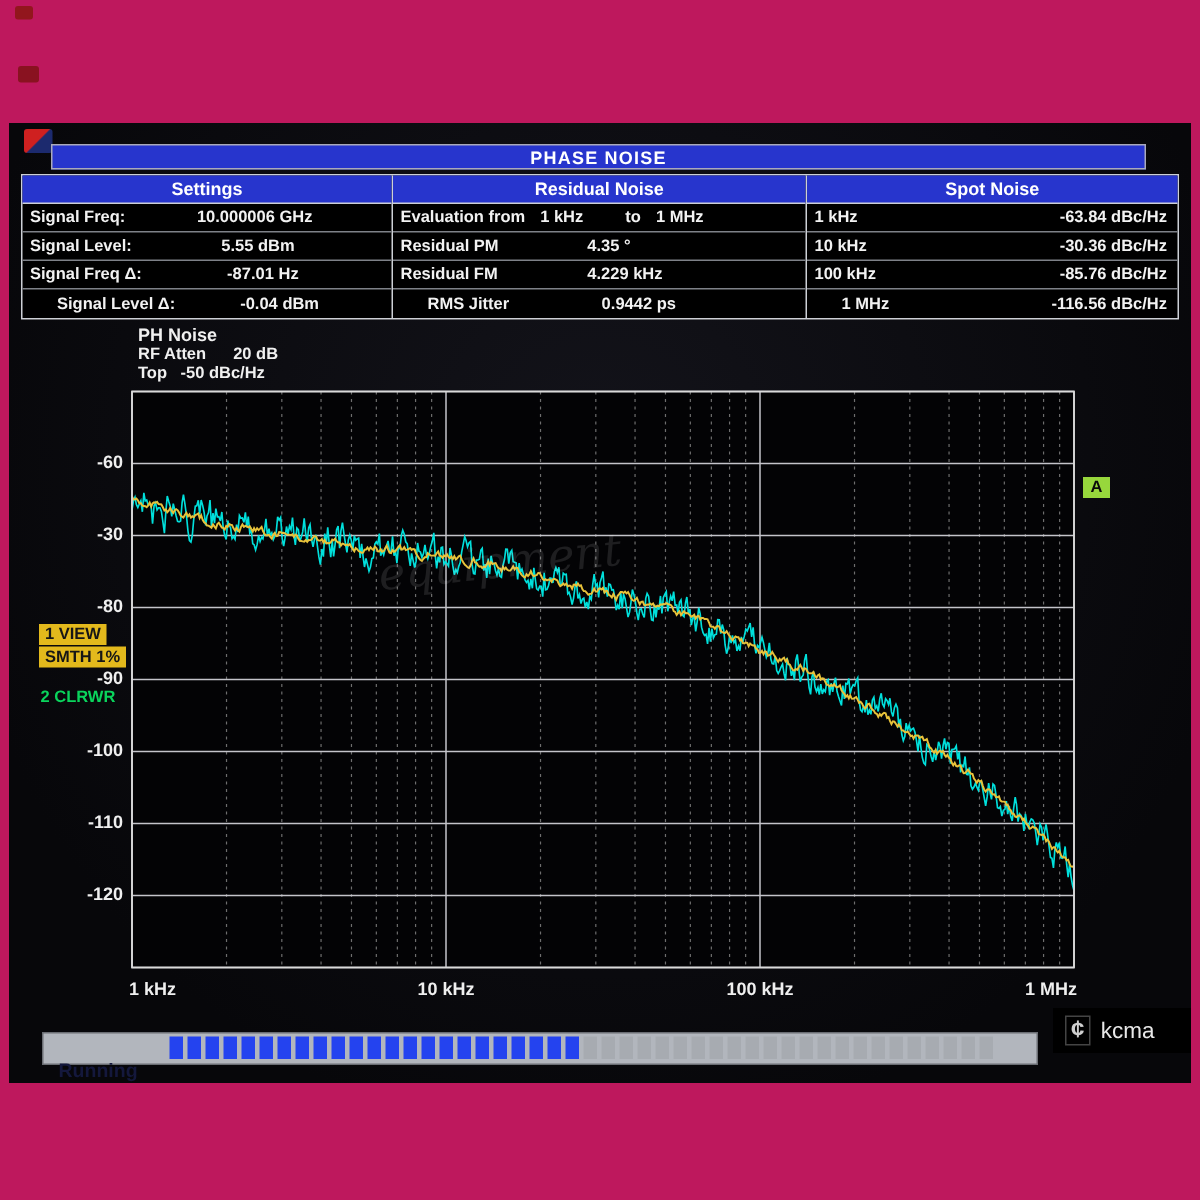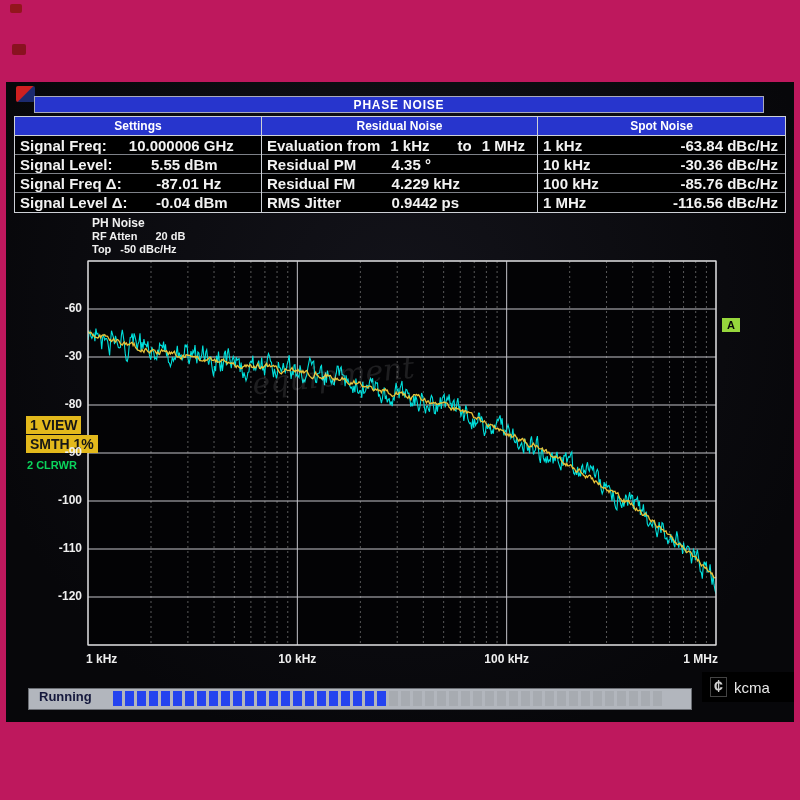--- a/index.html
+++ b/index.html
@@ -16,49 +16,49 @@
          color:#fff;text-align:center;font-weight:bold;font-size:12px;line-height:17px;letter-spacing:.8px;
          border:1px solid #aab;box-sizing:border-box;}
   
   .mtable{position:absolute;left:14px;top:116px;width:772px;display:grid;
          grid-template-columns:247px 276px 247px;background:#000;border:1px solid #cdd0d6;box-sizing:border-box;}
   .mcol{border-right:1px solid #cdd0d6;}
   .mcol:last-child{border-right:none;}
   .mhead{height:18px;background:#2735cd;color:#fff;text-align:center;font-weight:bold;font-size:12px;
          line-height:18px;border-bottom:1px solid #cdd0d6;}
   .trow{height:19px;box-sizing:border-box;display:flex;align-items:center;padding:0 5px;
-         color:#f2f2f2;font-size:15px;font-weight:600;border-bottom:1px solid #7e8188;white-space:pre;}
-  .trow:last-child{border-bottom:none;}
+         color:#f2f2f2;font-size:11px;font-weight:600;border-bottom:1px solid #7e8188;white-space:pre;}
+  .trow:last-child{border-bottom:none;margin-left:18px;}
   .tvalue{flex:1;text-align:center;}
   .tvalue-r{flex:1;text-align:right;padding-right:2px;}
   .rlabel{width:47%;}
   .rvalue{flex:1;text-align:left;}
   .ev-from{margin-left:10px;} .ev-tol{margin-left:28px;} .ev-to{margin-left:10px;}
   
   .chart-head{position:absolute;left:92px;top:216px;color:#f0f0f0;}
   .ch1{font-size:12px;font-weight:bold;line-height:14px;}
   .ch2{font-size:11px;font-weight:bold;line-height:13px;}
   .chv{margin-left:18px;} .chv2{margin-left:9px;}
   
   #chart-svg{position:absolute;left:86px;top:258px;}
   .ytick{position:absolute;left:38px;width:44px;text-align:right;color:#efefef;
          font-size:12px;font-weight:bold;}
   .xtick{position:absolute;top:652px;width:80px;color:#efefef;font-size:12px;font-weight:bold;}
   .trace1{position:absolute;left:26px;top:416px;}
-  .t1box{background:#e3b91c;color:#161616;font-size:14px;font-weight:bold;
+  .t1box{background:#e3b91c;color:#161616;font-size:11px;font-weight:bold;
          padding:1px 4px;margin-bottom:1px;width:fit-content;}
   .trace2{position:absolute;left:27px;top:459px;color:#0ad45c;font-size:11px;font-weight:bold;}
   .badge-a{position:absolute;left:722px;top:318px;background:#97d73c;color:#0a0a0a;
          font-size:11px;font-weight:bold;padding:1px 5px;}
   .wm-center{position:absolute;left:252px;top:358px;font-family:"DejaVu Serif",serif;
          font-style:italic;font-size:30px;color:rgba(255,255,255,0.11);transform:rotate(-6deg);}
   
   .status-strip{position:absolute;left:28px;top:688px;width:664px;height:22px;
          background:#b2b6bd;border:1px solid #6a6d73;box-sizing:border-box;}
-  .running{position:absolute;left:10px;top:0;font-size:13px;font-weight:bold;color:#14183c;}
+  .running{position:absolute;left:10px;top:17px;font-size:13px;font-weight:bold;color:#14183c;}
   .progress{position:absolute;left:84px;top:2px;display:flex;gap:3px;}
   .seg{width:9px;height:15px;background:rgba(0,0,0,0.06);}
   .seg.fill{background:#2443ef;}
   
   .kcma{position:absolute;left:702px;top:672px;width:92px;height:30px;background:#000;
          display:flex;align-items:center;gap:7px;padding-left:8px;box-sizing:border-box;}
   .kc-sym{color:#cfcfcf;font-size:16px;font-weight:bold;border:1px solid #444;padding:0 3px;}
   .kc-txt{color:#e8e8e8;font-size:15px;}
 </style>
 </head>

